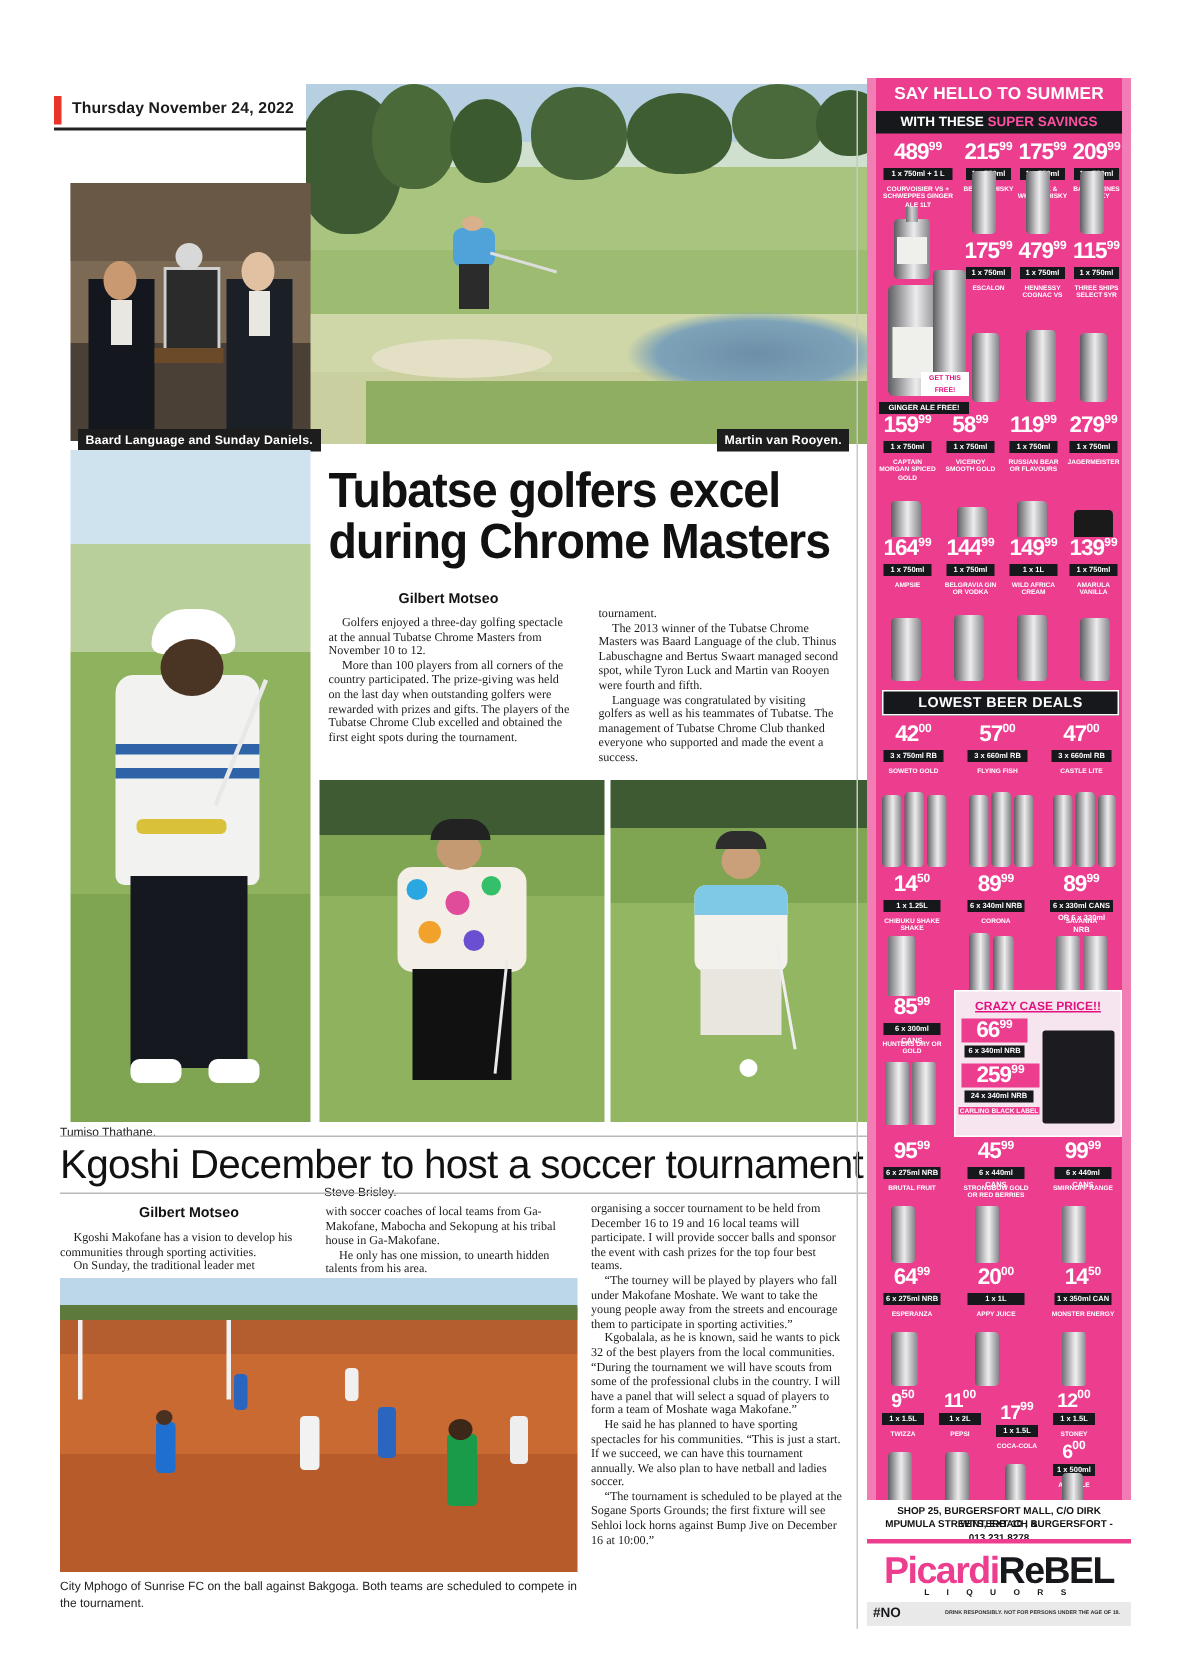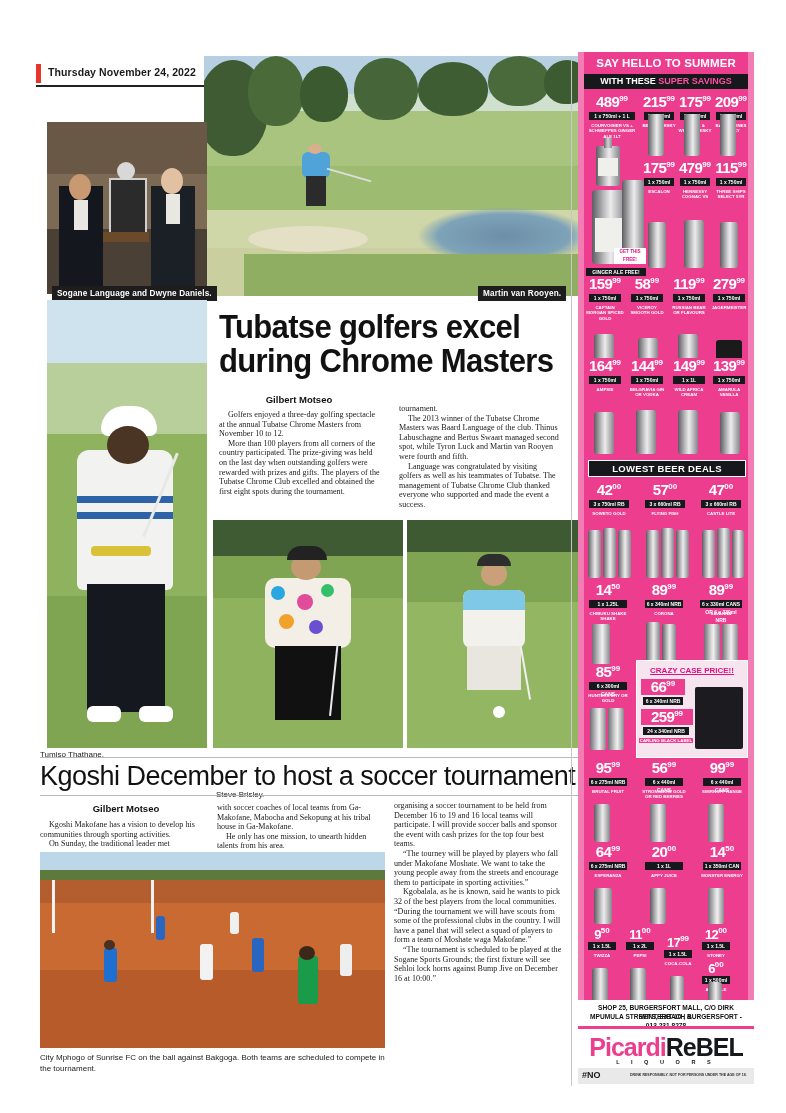--- a/index.html
+++ b/index.html
@@ -168,21 +168,21 @@
     <div class="suit" style="left:12px;"></div>
     <div class="head" style="left:22px;top:52px;"></div>
     <div class="shirt" style="left:27px;top:78px;"></div>
     <div class="suit" style="left:104px;background:#1a2026;"></div>
     <div class="head" style="left:114px;top:46px;background:#e2c0a2;"></div>
     <div class="shirt" style="left:119px;top:72px;"></div>
     <div style="position:absolute;left:62px;top:56px;width:34px;height:52px;background:#2b2b2b;border:2px solid #cfcfcf;"></div>
     <div style="position:absolute;left:70px;top:40px;width:18px;height:18px;border-radius:50%;background:#d8d8d8;"></div>
     <div style="position:absolute;left:56px;top:110px;width:46px;height:10px;background:#6b4a2a;"></div>
   </div>
-  <div class="cap-ov" style="left:52px;top:286px;">Sogane Language and Dwyne Daniels.</div>
+  <div class="cap-ov" style="left:52px;top:286px;">Baard Language and Sunday Daniels.</div>
 
   <div class="photo ph-swing">
     <div class="shirtw"></div>
     <div class="stripe" style="top:196px;"></div>
     <div class="stripe" style="top:212px;background:#2f63a8;"></div>
     <div class="stripe" style="top:246px;background:#d9c23a;height:10px;left:44px;width:60px;border-radius:4px;"></div>
     <div class="pants"></div>
     <div class="cap"></div>
     <div class="face"></div>
     <div class="shoe" style="left:40px;"></div>
@@ -244,20 +244,21 @@
     <p>“Moshate under my leadership is</p>
   </div>
   <div class="col" style="left:40px;top:820px;width:170px;">
     <p>Kgoshi Makofane has a vision to develop his communities through sporting activities.</p>
     <p>On Sunday, the traditional leader met</p>
   </div>
   <div class="col" style="left:394px;top:801px;width:172px;">
     <p style="text-indent:0">organising a soccer tournament to be held from December 16 to 19 and 16 local teams will participate. I will provide soccer balls and sponsor the event with cash prizes for the top four best teams.</p>
     <p>“The tourney will be played by players who fall under Makofane Moshate. We want to take the young people away from the streets and encourage them to participate in sporting activities.”</p>
     <p>Kgobalala, as he is known, said he wants to pick 32 of the best players from the local communities. “During the tournament we will have scouts from some of the professional clubs in the country. I will have a panel that will select a squad of players to form a team of Moshate waga Makofane.”</p>
+    <p>He said he has planned to have sporting spectacles for his communities. “This is just a start. If we succeed, we can have this tournament annually. We also plan to have netball and ladies soccer.</p>
     <p>“The tournament is scheduled to be played at the Sogane Sports Grounds; the first fixture will see Sehloi lock horns against Bump Jive on December 16 at 10:00.”</p>
   </div>
 
   <div class="photo ph-soccer">
     <div class="goal"></div>
     <div class="pl" style="left:64px;top:96px;width:13px;height:34px;background:#1e6fd0;"></div>
     <div class="pl" style="left:64px;top:88px;width:11px;height:10px;border-radius:50%;background:#4a3020;"></div>
     <div class="pl" style="left:160px;top:92px;width:13px;height:36px;background:#f2f2f2;"></div>
     <div class="pl" style="left:212px;top:86px;width:12px;height:34px;background:#2a66c0;"></div>
     <div class="pl" style="left:258px;top:104px;width:20px;height:48px;background:#1a9b4a;"></div>
@@ -448,21 +449,21 @@
       <div class="nm" style="left:2px;top:77px;width:54px;color:#fff;background:#ec3d8f;">CARLING BLACK LABEL</div>
       <div class="caseblk" style="left:58px;top:26px;width:48px;height:62px;"></div>
     </div>
 
     <div class="tile" style="left:8px;top:708px;width:44px;height:42px;">
       <div class="price" style="left:0;top:0;width:44px;"><span class="big">95</span><span class="cents">99</span></div>
       <div class="sz" style="left:3px;top:18px;width:38px;">6 x 275ml NRB</div>
       <div class="nm" style="left:0;top:29px;width:44px;">BRUTAL FRUIT</div>
     </div>
     <div class="tile" style="left:64px;top:708px;width:44px;height:42px;">
-      <div class="price" style="left:0;top:0;width:44px;"><span class="big">56</span><span class="cents">99</span></div>
+      <div class="price" style="left:0;top:0;width:44px;"><span class="big">45</span><span class="cents">99</span></div>
       <div class="sz" style="left:3px;top:18px;width:38px;">6 x 440ml CANS</div>
       <div class="nm" style="left:0;top:29px;width:44px;">STRONGBOW GOLD OR RED BERRIES</div>
     </div>
     <div class="tile" style="left:122px;top:708px;width:44px;height:42px;">
       <div class="price" style="left:0;top:0;width:44px;"><span class="big">99</span><span class="cents">99</span></div>
       <div class="sz" style="left:3px;top:18px;width:38px;">6 x 440ml CANS</div>
       <div class="nm" style="left:0;top:29px;width:44px;">SMIRNOFF RANGE</div>
     </div>
     <div class="bottle" style="left:16px;top:752px;width:16px;height:38px;"></div>
     <div class="can" style="left:72px;top:752px;width:16px;height:38px;"></div>

